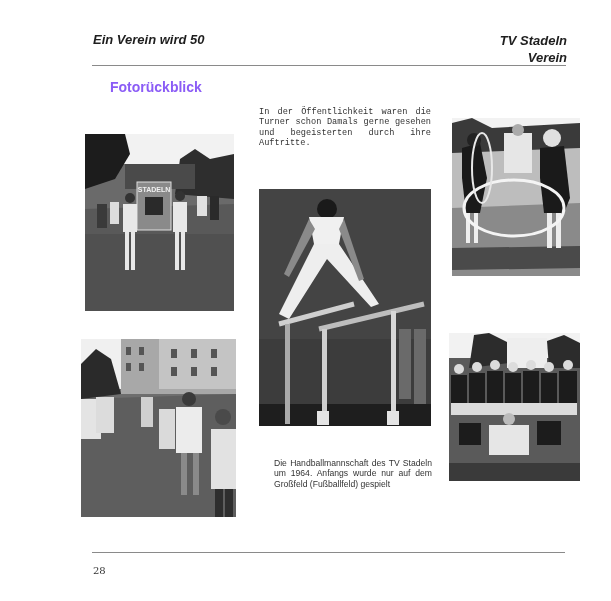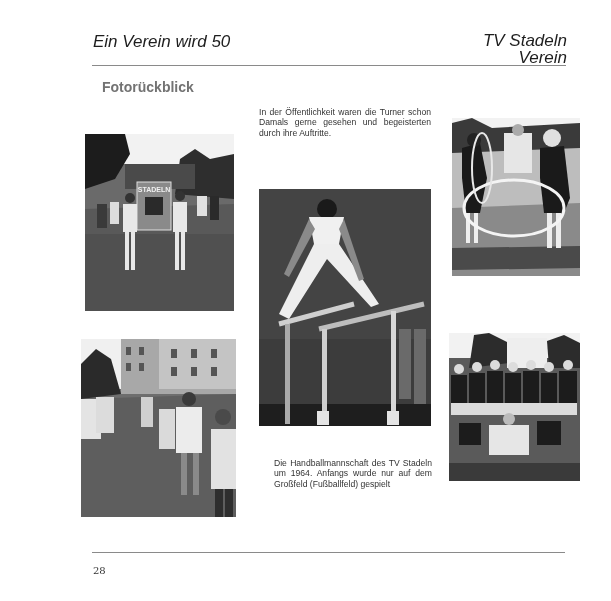--- a/index.html
+++ b/index.html
@@ -1,23 +1,23 @@
 <!DOCTYPE html>
 <html><head>
 <meta charset="utf-8">
 <style>
   html, body { margin:0; padding:0; background:#fff; }
   body { width:611px; height:601px; position:relative; overflow:hidden;
          font-family:"Liberation Sans", sans-serif; color:#1e1e1e; }
   .abs { position:absolute; }
-  .hdr { font-weight:normal; font-style:italic; font-size:17px; }
+  .hdr { font-weight:bold; font-style:italic; font-size:13px; }
   .hdr-left { left:93px; top:32px; }
   .hdr-right { right:44px; top:32px; text-align:right; line-height:17px;margin-left:36px; }
   .rule { height:1px; background:#8a8a8a; }
-  .section-title { left:102px; top:79px; font-weight:bold; font-size:14px; color:#737373; }
+  .section-title { left:110px; top:79px; font-weight:bold; font-size:14px; color:#8b5cf6; }
   .caption { font-size:8.6px; line-height:10.4px; color:#333; text-align:justify;
              text-align-last:left; }
   .photo { position:absolute; overflow:hidden; background:#555; }
   .photo svg { display:block; width:100%; height:100%; }
   .pagenum { left:93px; top:565px; font-family:"DejaVu Serif", serif; font-size:10px; color:#333;text-align:center; }
 </style>
 </head>
 <body>
 
 <div class="abs hdr hdr-left">Ein Verein wird 50</div>
@@ -84,21 +84,21 @@
       <rect x="112" y="114" width="6" height="42" fill="#8a8a8a"></rect>
     <rect x="130" y="90" width="25" height="60" fill="#e2e2e2"></rect>
     <circle cx="142" cy="78" r="8" fill="#4a4a4a"></circle>
     <rect x="134" y="150" width="8" height="28" fill="#2e2e2e"></rect>
       <rect x="144" y="150" width="8" height="28" fill="#2e2e2e"></rect>
     <rect x="78" y="70" width="16" height="40" fill="#dadada"></rect>
     <rect x="60" y="58" width="12" height="30" fill="#d0d0d0"></rect>
   </svg>
 </div>
 
-<div class="abs caption" style="left:259px; top:107px; width:172px;">In der Öffentlichkeit waren die Turner schon Damals gerne gesehen und begeisterten durch ihre Auftritte.</div>
+<div class="abs caption" style="left:259px; top:107px; width:172px;font-family:Liberation Mono, monospace;">In der Öffentlichkeit waren die Turner schon Damals gerne gesehen und begeisterten durch ihre Auftritte.</div>
 
 <div class="photo" style="left:259px; top:189px; width:172px; height:237px;">
   <svg viewBox="0 0 172 237" preserveAspectRatio="none">
     <rect width="172" height="237" fill="#3c3c3c"></rect>
     <rect width="172" height="150" fill="#444"></rect>
     <rect x="0" y="215" width="172" height="22" fill="#1e1e1e"></rect>
     <circle cx="68" cy="20" r="10" fill="#1a1a1a"></circle>
     <path d="M50 28 L85 28 L80 55 L55 55 Z" fill="#f0f0f0"></path>
     <path d="M55 55 L80 55 L120 115 L112 118 L68 70 L30 130 L20 125 Z" fill="#eeeeee"></path>
     <path d="M50 30 L25 85 L30 88 L56 40 Z" fill="#8a8a8a"></path>

